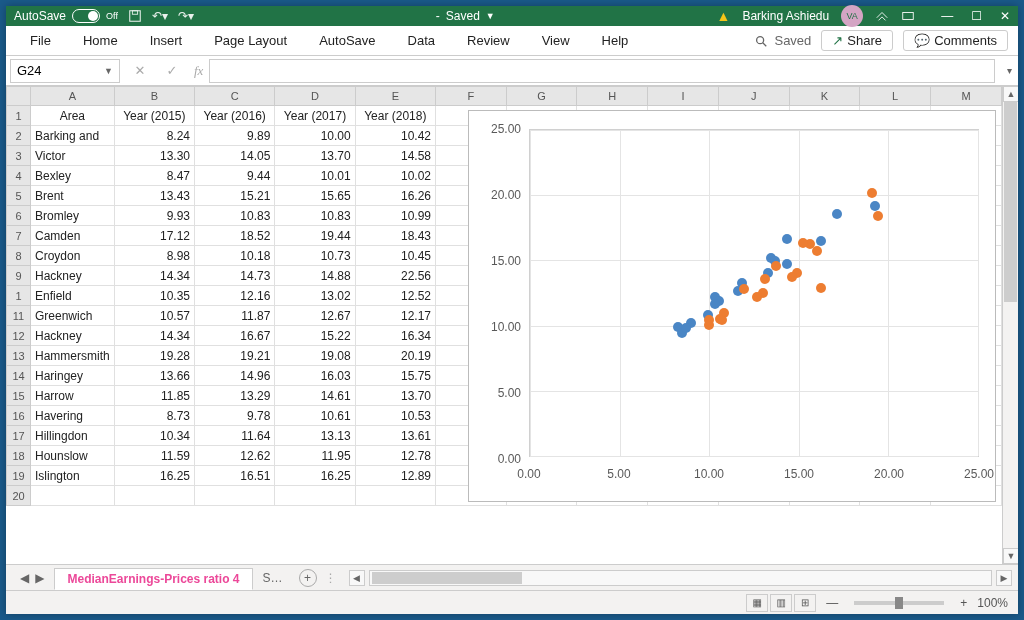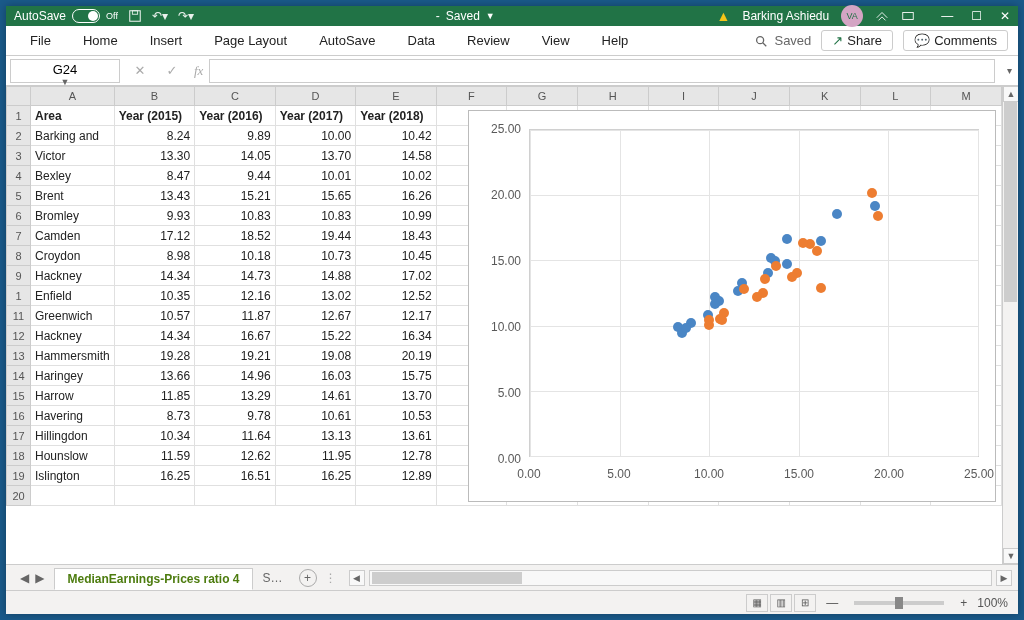--- a/index.html
+++ b/index.html
@@ -14,45 +14,45 @@
   .title-right { display:flex; align-items:center; gap:12px; }
   .avatar { width:22px; height:22px; border-radius:50%; background:#d4a5c4; display:flex; align-items:center; justify-content:center; font-size:9px; color:#217346;}
   .warn { color:#f5c518; font-size:14px;}
   .win-btns { display:flex; gap:18px; margin-left:14px; }
   .ribbon-tabs { height:30px; display:flex; align-items:center; padding:0 10px; gap:4px; font-size:13px; color:#222; border-bottom:1px solid #ccc;}
   .ribbon-tabs .tab { padding:4px 14px; cursor:pointer; }
   .ribbon-tabs .spacer { flex:1; }
   .share-btn { display:flex; align-items:center; gap:4px; padding:2px 10px; border:1px solid #ccc; border-radius:3px; margin-left:6px; font-size:13px;}
   .search-box { display:flex; align-items:center; gap:6px; color:#666; font-size:13px; margin-left:10px;}
   .formula-row { height:30px; display:flex; align-items:center; border-bottom:1px solid #ccc; font-size:13px;}
-  .namebox { width:110px; height:24px; border:1px solid #ccc; margin:0 4px; padding:2px 6px; display:flex; align-items:center; justify-content:space-between; background:#fff;flex-direction:column;}
+  .namebox { width:110px; height:24px; border:1px solid #ccc; margin:0 4px; padding:2px 6px; display:flex; align-items:center; justify-content:space-between; background:#fff;}
   .namebox .dd{ font-size:9px; color:#666;}
   .fx-sep { width:32px; color:#aaa; text-align:center;}
   .fx-ico{ color:#aaa; padding:0 6px; font-style:italic; font-family: serif;}
   .formula-input { flex:1; height:24px; border:1px solid #ccc; margin-right:6px; background:#fff; padding:2px 6px; }
   .workspace { flex:1; display:flex; overflow:hidden; position:relative;}
   .grid { position:relative; font-size:12px; color:#222; }
   table { border-collapse:collapse; }
   th.colh { width:82px; height:19px; background:#e6e6e6; border:1px solid #ccc; font-weight:normal; font-size:11px; color:#555; }
   th.rowh { width:26px; height:19px; background:#e6e6e6; border:1px solid #ccc; font-weight:normal; font-size:11px; color:#555; text-align:center;}
   th.corner{ width:26px; height:19px; background:#e6e6e6; border:1px solid #ccc;}
   td { width:82px; height:20px; border:1px solid #e0e0e0; padding:1px 4px; white-space:nowrap; overflow:hidden;}
-  .hdr td { font-weight:bold; }
+  .hdr td { font-weight:normal;text-align:center; }
   .num { text-align:right; }
   .chart { position:absolute; left:462px; top:24px; width:528px; height:392px; background:#fff; border:1px solid #bbb; }
   .plot { position:absolute; left:60px; top:18px; right:16px; bottom:44px; border:1px solid #d0d0d0;}
   .gridline-h, .gridline-v { position:absolute; background:#e4e4e4; }
   .ylabel { position:absolute; left:6px; width:46px; text-align:right; font-size:12px; color:#595959; transform:translateY(-50%);}
   .xlabel { position:absolute; bottom:20px; width:40px; text-align:center; font-size:12px; color:#595959; transform:translateX(-50%);}
   .dot { position:absolute; width:10px; height:10px; border-radius:50%; transform:translate(-50%,-50%);}
   .s1{ background:#4a86c5;} .s2{ background:#ed7d31;}
   .sheetbar { height:26px; background:#f3f2f1; border-top:1px solid #ccc; display:flex; align-items:center; font-size:12px; gap:2px; padding:0 6px;}
   .sheet-nav{ display:flex; gap:6px; color:#666; padding:0 8px;}
   .sheet-tab{ padding:3px 12px; border:1px solid #ccc; background:#ececec; position:relative; top:1px;}
-  .sheet-tab.active{ background:#fff; border-bottom:1px solid #fff; color:#4d7c0f; font-weight:600;}
+  .sheet-tab.active{ background:#fff; border-bottom:1px solid #fff; color:#ec4899; font-weight:600;}
   .sheet-more{ padding:3px 8px; color:#666;}
   .add-sheet{ width:18px; height:18px; border:1px solid #aaa; border-radius:50%; display:flex; align-items:center; justify-content:center; margin-left:6px; font-size:12px; color:#666;}
   .hsplit{ flex:1; display:flex; align-items:center; gap:4px; margin-left:10px;}
   .hscroll{ flex:1; height:16px; border:1px solid #ccc; background:#f8f8f8; position:relative;}
   .hscroll .thumb{ position:absolute; left:2px; top:1px; width:150px; height:12px; background:#cdcdcd;}
   .arrow{ width:16px; height:16px; border:1px solid #ccc; display:flex; align-items:center; justify-content:center; font-size:9px; color:#666; background:#f8f8f8;}
   .vscroll{ width:16px; background:#f3f2f1; border-left:1px solid #ccc; display:flex; flex-direction:column;}
   .vscroll .track{ flex:1; position:relative; }
   .vscroll .thumb{ position:absolute; top:0; left:1px; right:1px; height:200px; background:#cdcdcd;}
   .statusbar{ height:24px; background:#f3f2f1; border-top:1px solid #ccc; display:flex; align-items:center; justify-content:flex-end; gap:10px; padding:0 10px; font-size:12px; color:#555;}
@@ -311,21 +311,21 @@
               <td></td>
             </tr>
           </tbody>
           <tbody>
             <tr>
               <th class="rowh">9</th>
               <td>Hackney</td>
               <td class="num">14.34</td>
               <td class="num">14.73</td>
               <td class="num">14.88</td>
-              <td class="num">17.02</td>
+              <td class="num">22.56</td>
               <td></td>
               <td></td>
               <td></td>
               <td></td>
               <td></td>
               <td></td>
               <td></td>
               <td></td>
             </tr>
           </tbody>

